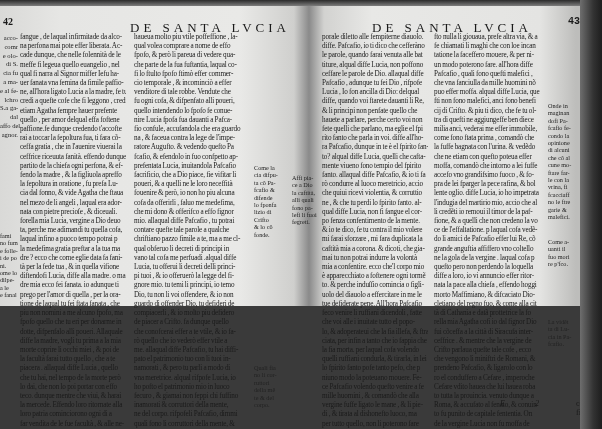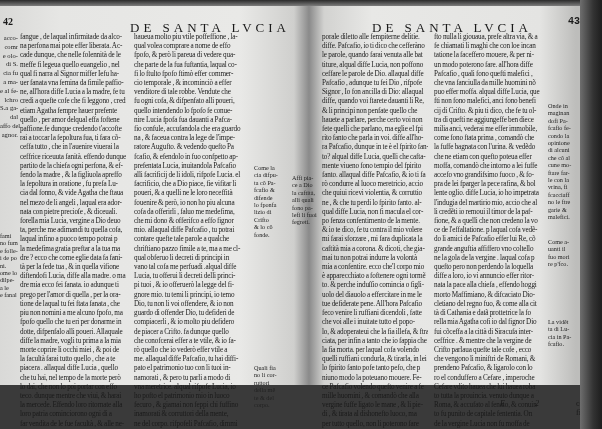--- a/index.html
+++ b/index.html
@@ -3,21 +3,21 @@
 <meta charset="utf-8">
 <style>
   html, body { margin:0; padding:0; }
   body {
     width:602px; height:429px; overflow:hidden; position:relative;
     background:#3a3a3a;
     font-family:"Liberation Serif", "DejaVu Serif", serif;
     color:#1a1a1a;
   }
   .spread {
-    position:absolute; left:0; top:6px; width:600px; height:379px;
+    position:absolute; left:0; top:6px; width:600px; height:300px;
     background:linear-gradient(90deg,#d9d9d7 0%,#e6e6e4 10%,#e9e9e7 40%,#cfcfcd 49%,#8a8a8a 51.5%,#d2d2d0 54%,#e8e8e6 62%,#e4e4e2 90%,#bdbdbb 96%);
   }
   .topshadow { position:absolute; left:0; top:0; width:602px; height:8px; background:linear-gradient(#2a2a2a,#777 70%, transparent); }
   .rightedge { position:absolute; right:0; top:0; width:22px; height:429px; background:linear-gradient(90deg,#6e6e6e,#333 60%,#1d1d1d); }
   .page { position:absolute; top:10px; }
   .page.left { left:0; width:300px; }
   .page.right { left:322px; width:262px; }
   .running-head { position:absolute; top:4px; font-size:13px; letter-spacing:4px; white-space:nowrap; }
   .folio { position:absolute; top:0px; font-size:10px; font-weight:bold; }
   .col {
@@ -67,27 +67,27 @@
       <p>e fanal</p>
     </div>
 
     <div class="col" style="left:20px; width:106px;" id="lc1">
         <p>fangue , de laqual infirmitade da alco-</p>
         <p>na perfona mai pote effer liberata. Ac-</p>
         <p>cade dunque, che nelle folennità de le</p>
         <p>meffe fi legeua quello euangelio , nel</p>
         <p>qual fi narra al Signor miffer Iefu ha-</p>
         <p>uer fanata vna femina da fimile paffio-</p>
-        <p>ne, all'hora diffe Lucia a la madre, fe tu</p>
+        <p>ne, all'hora ligato Lucia a la madre, fe tu</p>
         <p>credi a quefte cofe che fi leggono , credi</p>
         <p>etiam Agatha fempre hauer prefente</p>
         <p>quello , per amor delqual effa foftene</p>
         <p>paffione.fe dunque credendo t'accofte</p>
         <p>rai a toccar la fepoltura fua, ti fara cõ-</p>
-        <p>ceffa tutto , che in l'auenire viuerai la</p>
+        <p>ceffa gratia , che in l'auenire viuerai la</p>
         <p>ceffrice riceuuta fanità. effendo dunque</p>
         <p>partito de la chiefa ogni perfona, &amp; ef-</p>
         <p>fendo la madre , &amp; la figliuola apreffo</p>
         <p>la fepoltura in oratione , fu prefa Lu-</p>
         <p>cia dal fonno, &amp; vide Agatha che ftaua</p>
         <p>nel mezo de li angeli , laqual era ador-</p>
         <p>nata con pietre precioſe , &amp; diceuali.</p>
         <p>forella mia Lucia, vergine a Dio deuo</p>
         <p>ta, perche me adimandi tu quella cofa,</p>
         <p>laqual infino a puoco tempo potrai p</p>
@@ -122,21 +122,20 @@
         <p>cio temporale , &amp; incominciò a effer</p>
         <p>venditore di tale robbe. Vendute che</p>
         <p>fu ogni cofa, &amp; difpenfato alli poueri,</p>
         <p>quello intendendo lo fpofo fe conue-</p>
         <p>nire Lucia fpofa fua dauanti a Pafca-</p>
         <p>fio confule, accufandola che era guardo</p>
         <p>na , &amp; faceua contra la lege de l'impe-</p>
         <p>ratore Augufto. &amp; vedendo quefto Pa</p>
         <p>fcafio, &amp; efendolo in fuo confpetto ap-</p>
         <p>prefentata Lucia, inuitandola Pafcafio</p>
-        <p>alli facrificij de li idoli, rifpofe Lucia. el</p>
         <p>facrificio, che a Dio piace, fie vifitar li</p>
         <p>poueri, &amp; a quelli ne le loro neceffità</p>
         <p>fouenire &amp; però, io non ho piu alcuna</p>
         <p>cofa da offerirli , faluo me medefima,</p>
         <p>che mi dono &amp; offerifco a effo fignor</p>
         <p>mio. allaqual diffe Pafcafio , tu potrai</p>
         <p>contare quefte tale parole a qualche</p>
         <p>chriftiano pazzo fimile a te, ma a me cl-</p>
         <p>qual obferuo li decreti di principi in</p>
         <p>vano tal cofa me perfuadi .alqual diffe</p>
@@ -189,40 +188,40 @@
         <p>la caftità,</p>
         <p>alli quali</p>
         <p>fono pa-</p>
         <p>lefi li fuoi</p>
         <p>fegreti.</p>
       </div>
     <div class="folio" style="left:246px;font-family:Liberation Mono, monospace;">43</div>
     <div class="running-head" style="left:50px;">DE SANTA LVCIA</div>
 
     <div class="col" style="left:0px; width:106px;" id="rc1">
-        <p>porale diletto alle fempiterne delitie.</p>
+        <p>porale diletto alle fempiterne diauolo.</p>
         <p>diffe. Pafcafio, io ti dico che cefferàno</p>
         <p>le parole, quando farai venuta alle bat</p>
         <p>titure, alqual diffe Lucia, non poffono</p>
         <p>ceffare le parole de Dio. allaqual diffe</p>
         <p>Pafcafio , adunque tu fei Dio , rifpofe</p>
-        <p>Signor , Io fon ancilla di Dio: allaqual</p>
+        <p>Lucia , Io fon ancilla di Dio: delqual</p>
         <p>diffe, quando voi ftarete dauanti li Re,</p>
         <p>&amp; li principi non penfate quello che</p>
         <p>hauete a parlare, perche certo voi non</p>
         <p>fete quelli che parlano, ma eglie el fpi</p>
         <p>rito fanto che parla in voi. diffe all'ho-</p>
         <p>ra Pafcafio, dunque in te è el fpirito fan-</p>
         <p>to? alqual diffe Lucia, quelli che cafta-</p>
         <p>mente viueno fono tempio del fpirito</p>
         <p>fanto. allaqual diffe Pafcafio, &amp; io ti fa</p>
         <p>rò condurre al luoco meretricio, accio</p>
         <p>che quiui ricevi violentia, &amp; corruttio</p>
         <p>ne , &amp; che tu perdi lo fpirito fanto. al-</p>
-        <p>qual diffe Lucia, non fi macula el cor-</p>
+        <p>qual diffe Lucia, non fi fangue el cor-</p>
         <p>po fenza confentimento de la mente.</p>
         <p>&amp; io te dico, fe tu contra il mio volere</p>
         <p>mi farai sforzare , mi fara duplicata la</p>
         <p>caftità mia a corona. &amp; dicoti, che gia-</p>
         <p>mai tu non potrai indurre la volontà</p>
         <p>mia a confentire. ecco che'l corpo mio</p>
         <p>è apparecchiato a foftenere ogni tormẽ</p>
         <p>to. &amp; perche induſſio comincia o figli-</p>
         <p>uolo del diauolo a effercitare in me le</p>
         <p>tue defiderate pene. All'hora Pafcafio</p>

